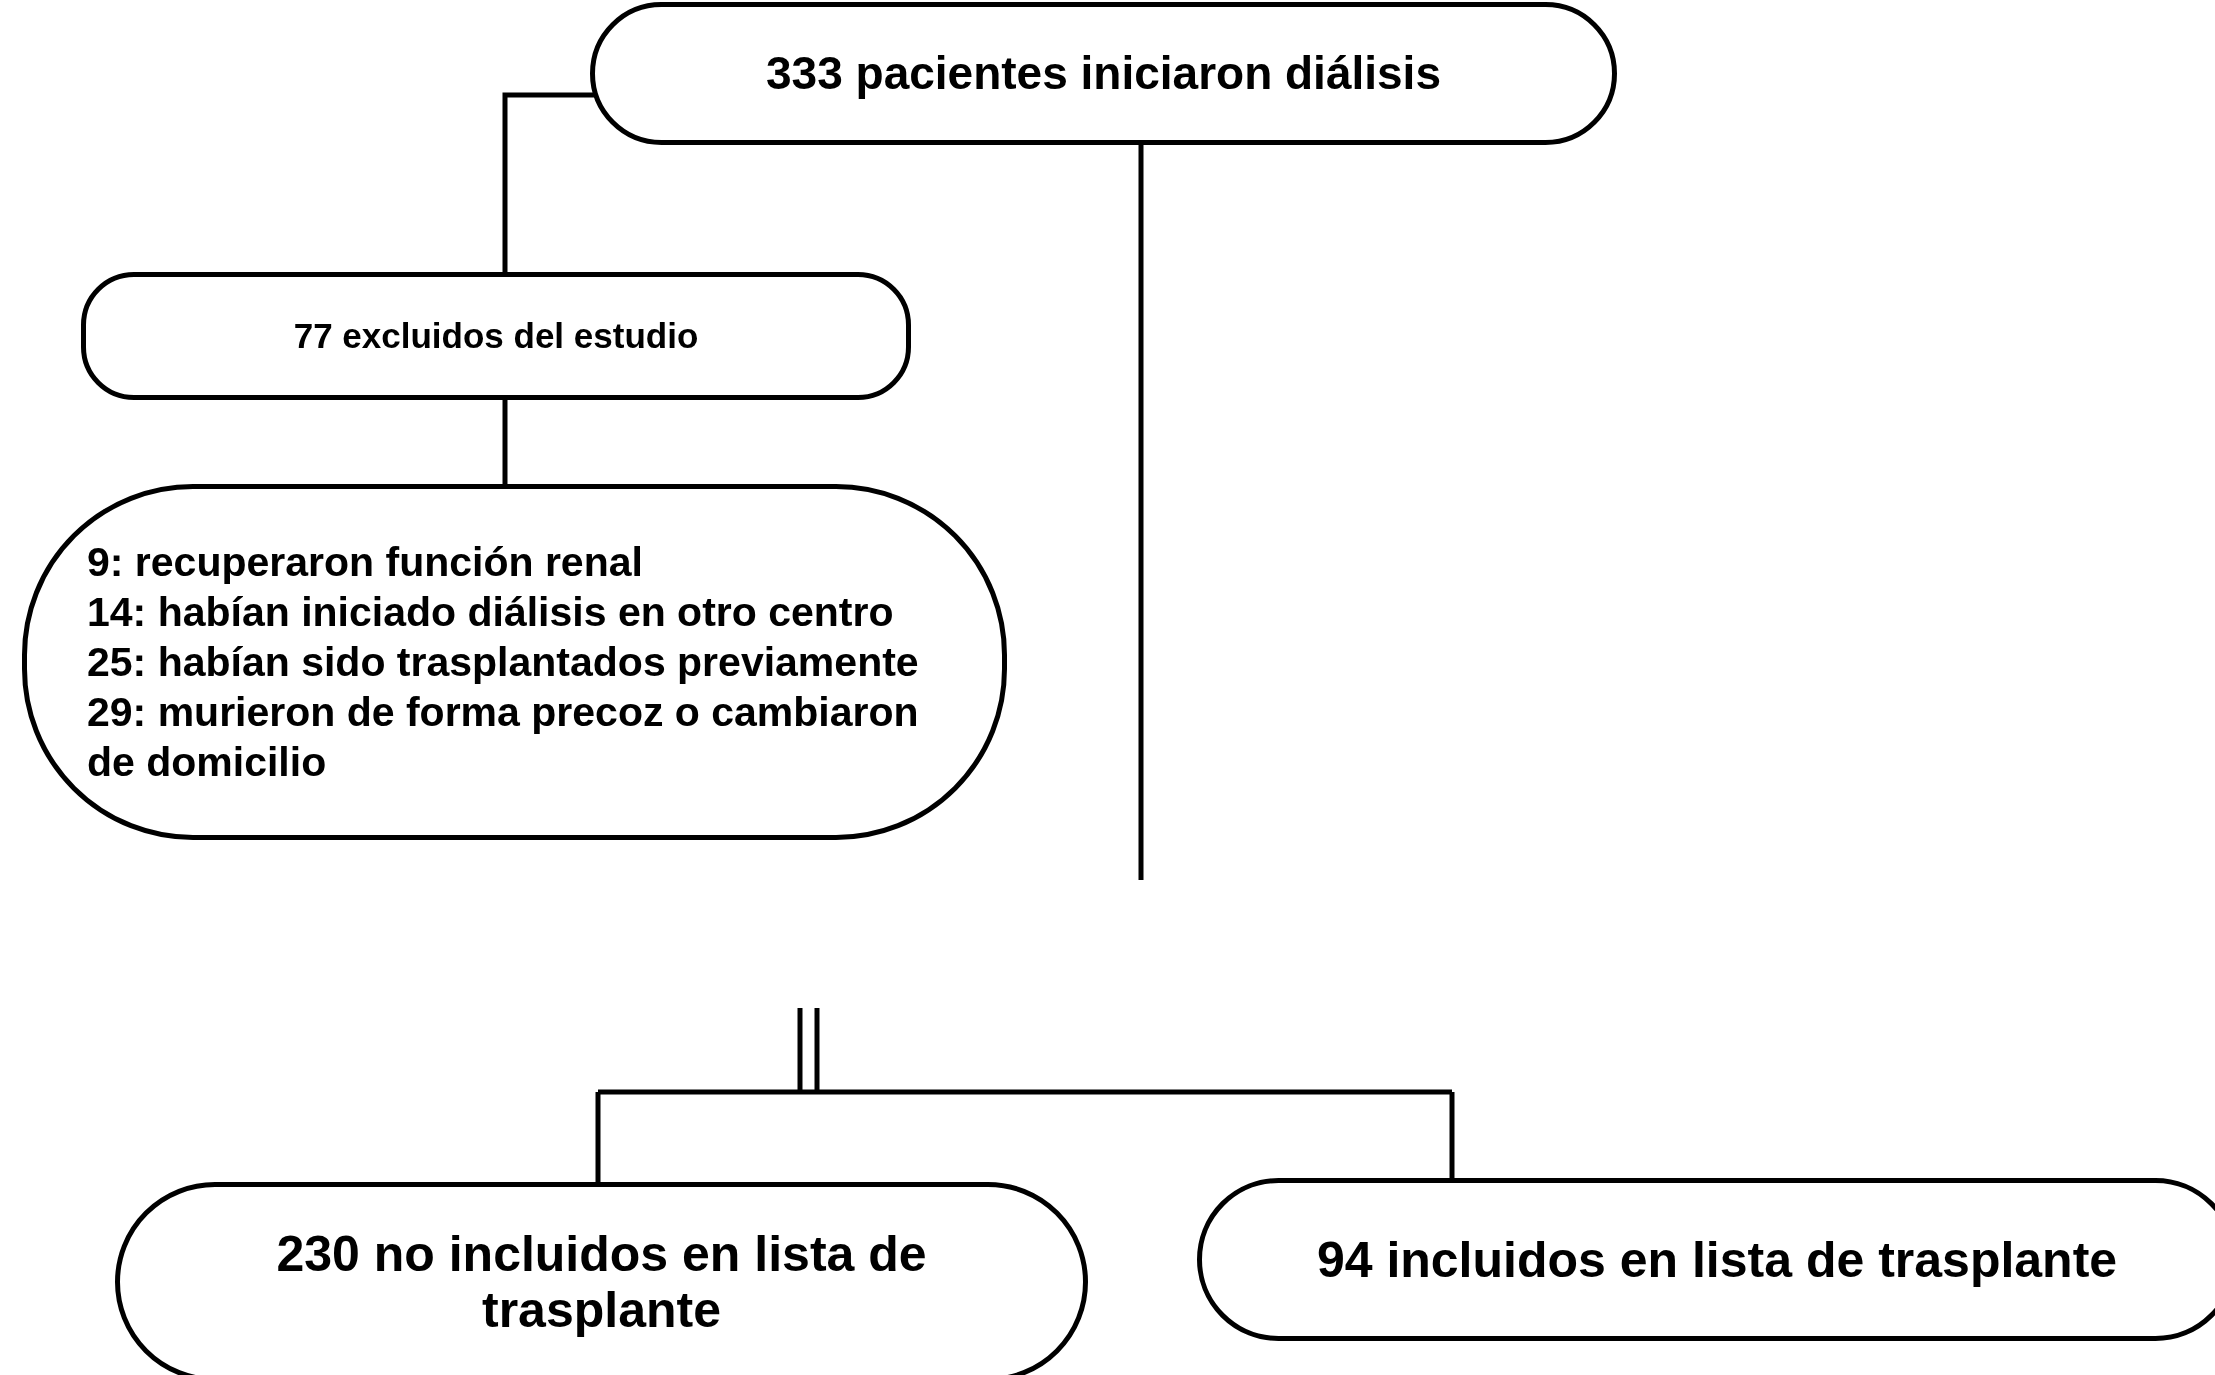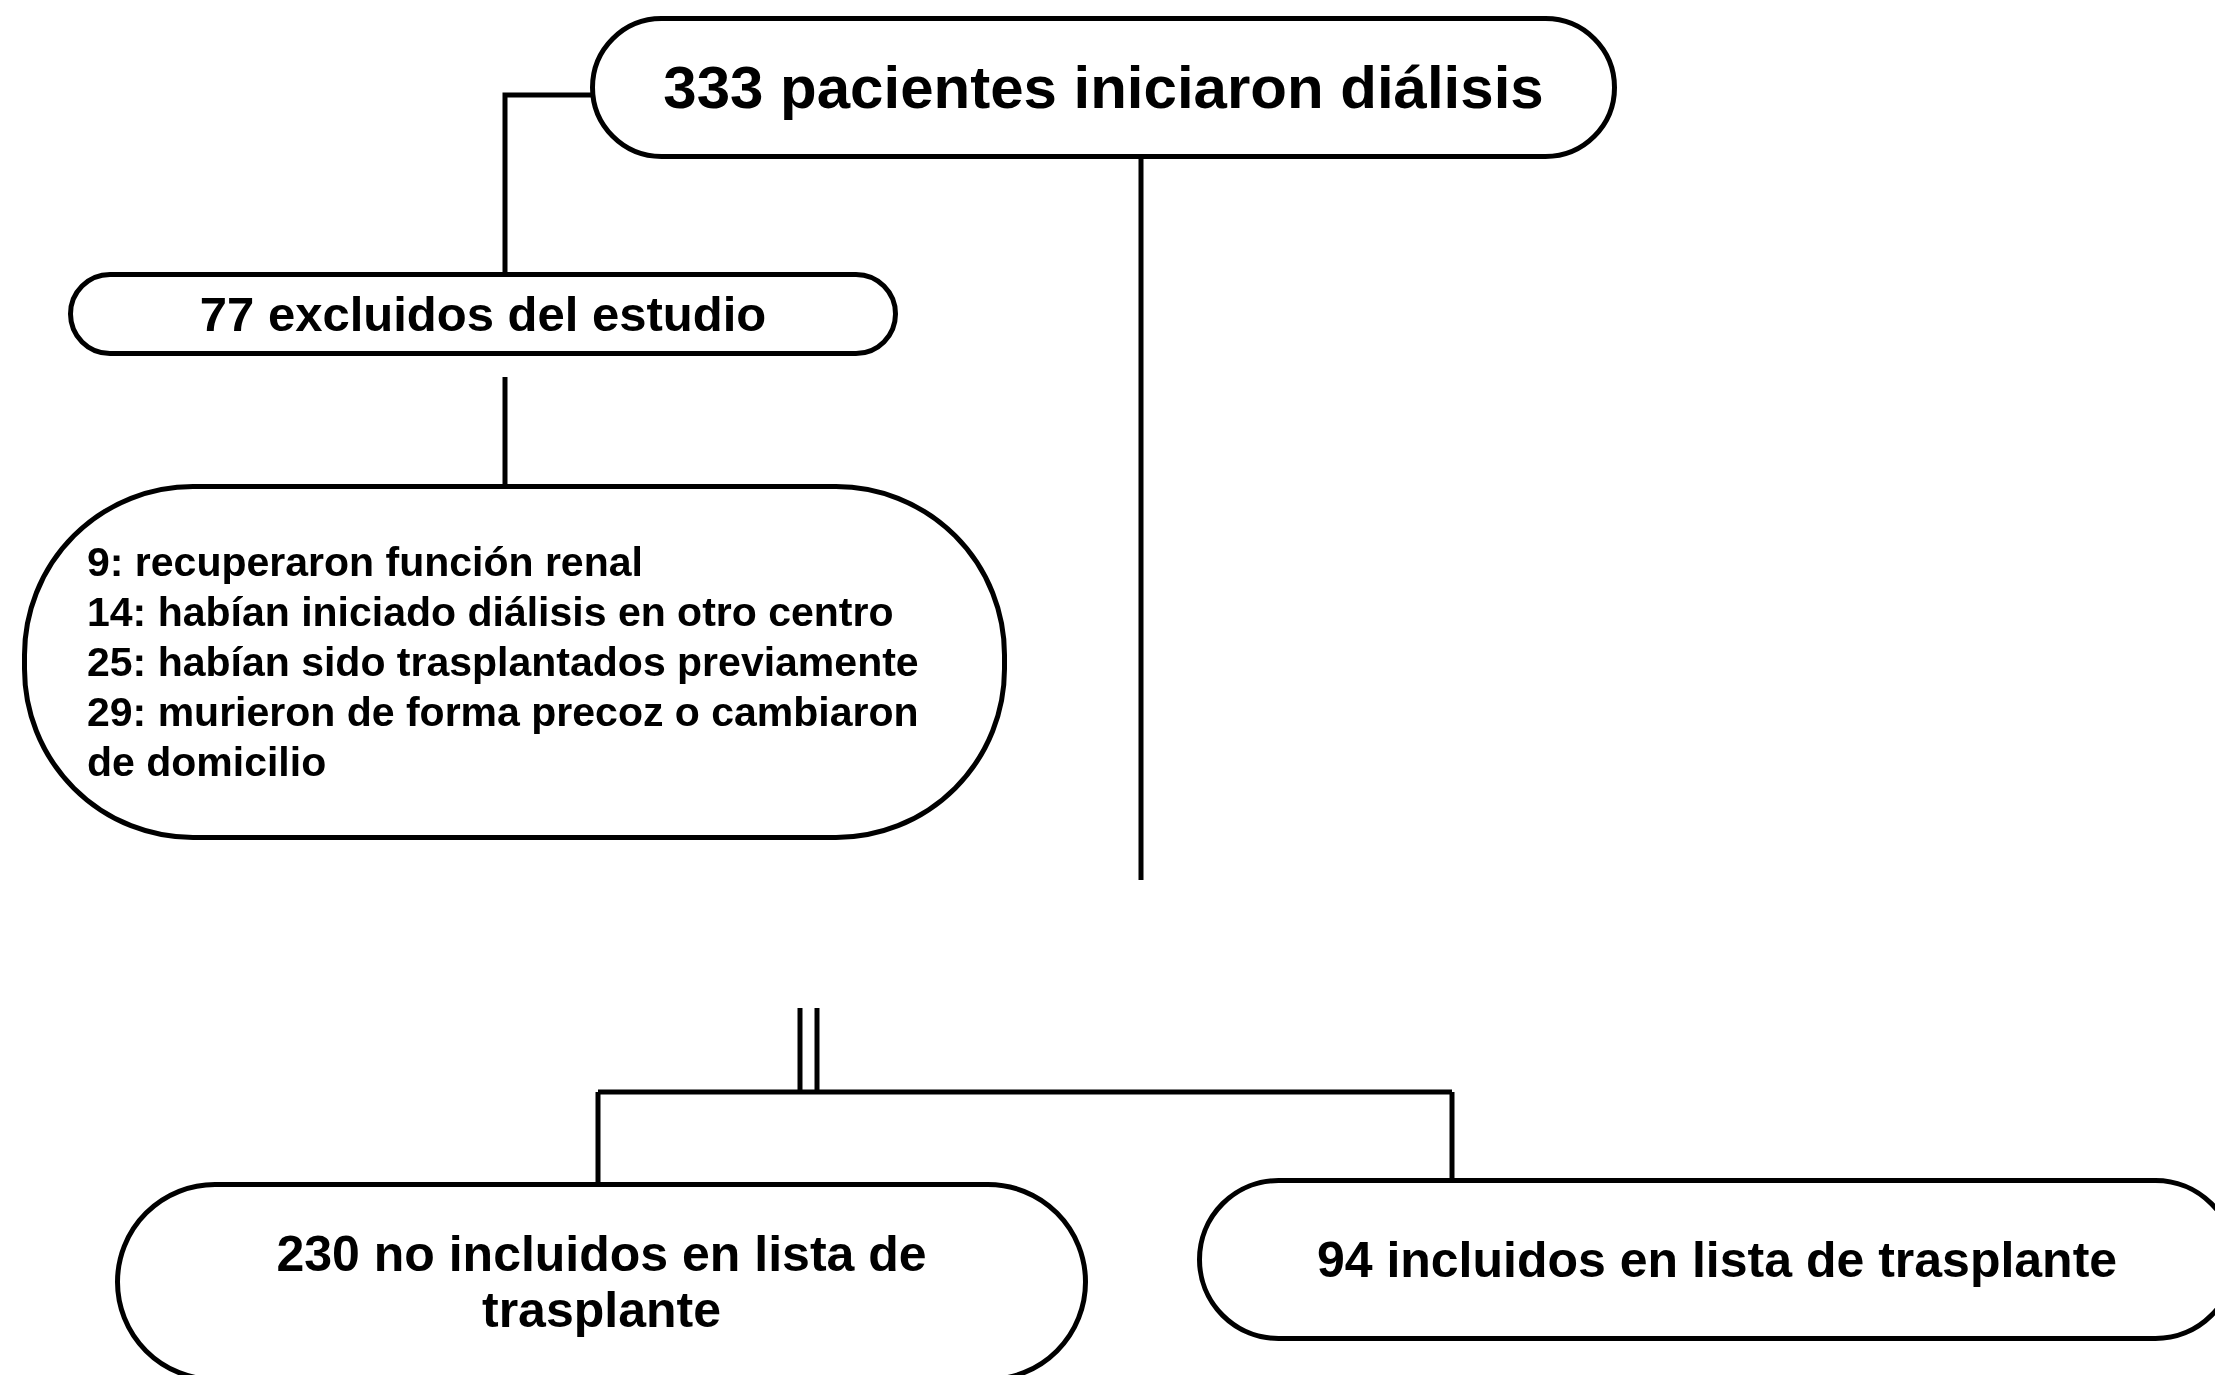--- a/index.html
+++ b/index.html
@@ -38,29 +38,29 @@
     z-index: 5;
   }
   .node-text {
     display: block;
     width: 100%;
     white-space: pre-line;
   }
 
   
   #node-start {
-    left: 590px; top: 16px; width: 1027px; height: 143px;
+    left: 590px; top: 2px; width: 1027px; height: 143px;
     border-radius: 72px;
-    font-size: 60px;
+    font-size: 46px;
     text-align: center;
   }
   #node-excluded {
-    left: 68px; top: 272px; width: 830px; height: 84px;
+    left: 81px; top: 272px; width: 830px; height: 128px;
     border-radius: 53px;
-    font-size: 49px;
+    font-size: 35px;
     text-align: center;
   }
   #node-reasons {
     left: 22px; top: 484px; width: 985px; height: 356px;
     border-radius: 171px;
     font-size: 41px;
     text-align: left;
     justify-content: flex-start;
     padding: 0 60px 0 60px;
   }

